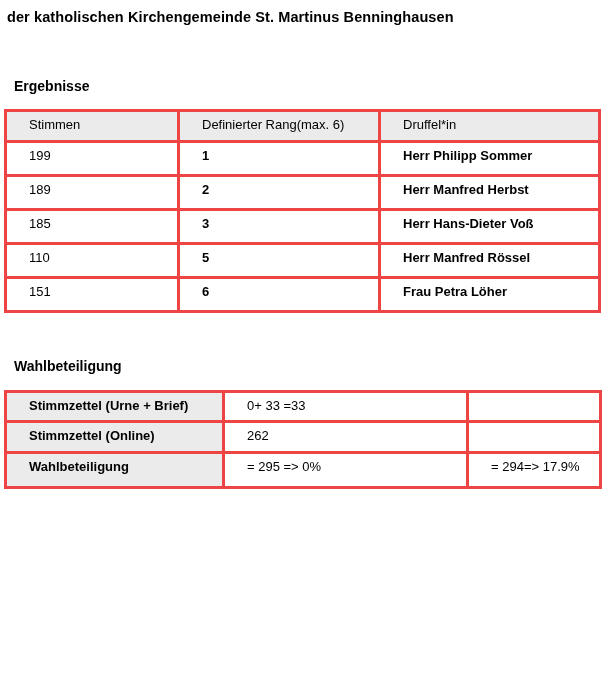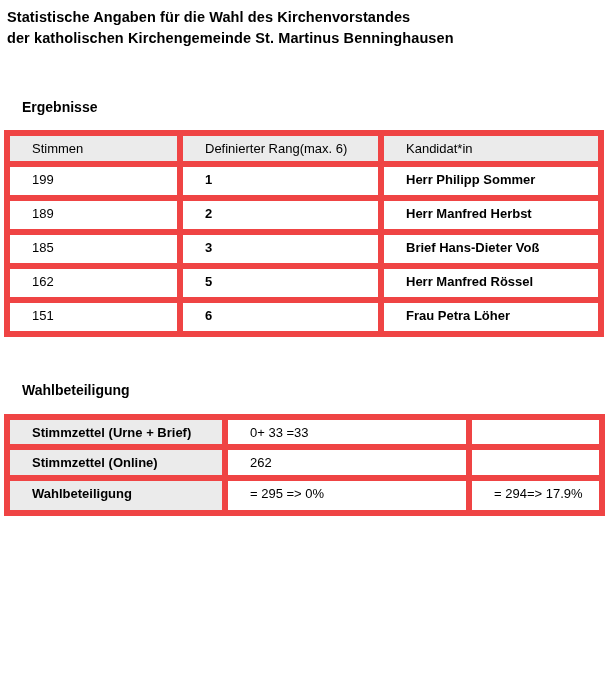--- a/index.html
+++ b/index.html
@@ -13,35 +13,35 @@
 
   .doc-title {
     margin: 7px 0 0 7px;
     font-size: 14.5px;
     font-weight: bold;
     line-height: 21px;
     letter-spacing: 0.1px;
   }
 
   .section-heading {
-    margin-left: 22px;
+    margin-left: 14px;
     font-size: 14px;
     font-weight: bold;
   }
   .heading-ergebnisse { margin-top: 50px; }
   .heading-wahlbeteiligung { margin-top: 45px; }
 
   table {
     border-collapse: collapse;
     table-layout: fixed;
     margin-left: 4px;
     font-size: 13px;
   }
   td, th {
-    border: 6px solid #ef4444;
+    border: 3px solid #ef4444;
     vertical-align: top;
     text-align: left;
     padding: 4px 7px 2px 22px;
     font-weight: normal;
     line-height: 17px;
     overflow: hidden;
   }
   .bold { font-weight: bold; }
   .gray { background: #ebebeb; }
 
@@ -61,55 +61,54 @@
   
   .votes-table { margin-top: 25px; width: 589px; }
   .votes-table .drow { height: 31px; }
 </style>
 </head>
 <body>
 
 <div class="page">
 
   <div class="doc-title">
-    <div>Statistische Angaben für die Wahl des Kirchenvorstandes</div>
     <div>der katholischen Kirchengemeinde St. Martinus Benninghausen</div>
   </div>
 
   <div class="section-heading heading-ergebnisse">Ergebnisse</div>
 
   <table class="results-table">
     <colgroup>
         <col style="width:173px">
         <col style="width:201px">
         <col style="width:220px">
       </colgroup>
     <tbody>
       <tr class="hrow">
         <td class="gray">Stimmen</td>
         <td class="gray">Definierter Rang(max. 6)</td>
-        <td class="gray">Kandidat*in</td>
+        <td class="gray">Druffel*in</td>
       </tr>
       <tr class="drow">
         <td>199</td>
         <td class="bold">1</td>
         <td class="bold">Herr Philipp Sommer</td>
       </tr>
       <tr class="drow">
         <td>189</td>
         <td class="bold">2</td>
         <td class="bold">Herr Manfred Herbst</td>
       </tr>
       <tr class="drow">
         <td>185</td>
         <td class="bold">3</td>
-        <td class="bold">Brief Hans-Dieter Voß</td>
+        <td class="bold">Herr Hans-Dieter Voß</td>
       </tr>
       <tr class="drow">
-        <td>162</td>
+        <td>110</td>
         <td class="bold">5</td>
         <td class="bold">Herr Manfred Rössel</td>
       </tr>
       <tr class="drow">
         <td>151</td>
         <td class="bold">6</td>
         <td class="bold">Frau Petra Löher</td>
       </tr>
     </tbody>
   </table>

